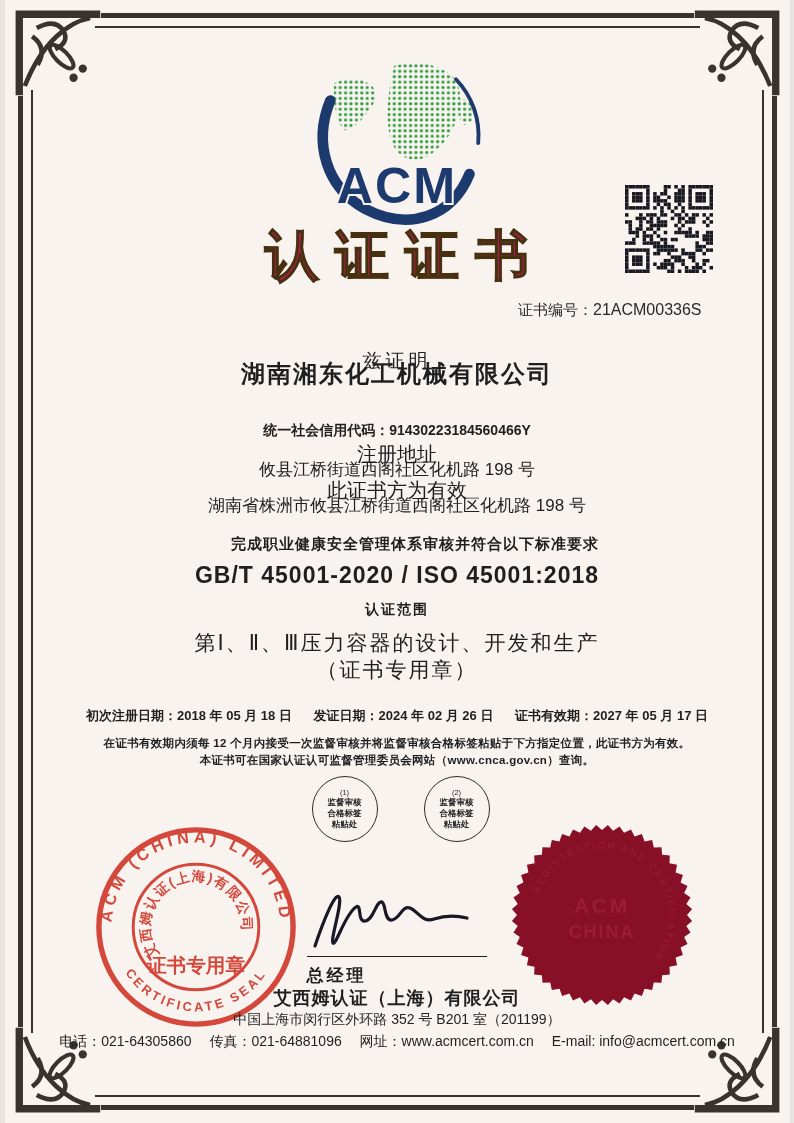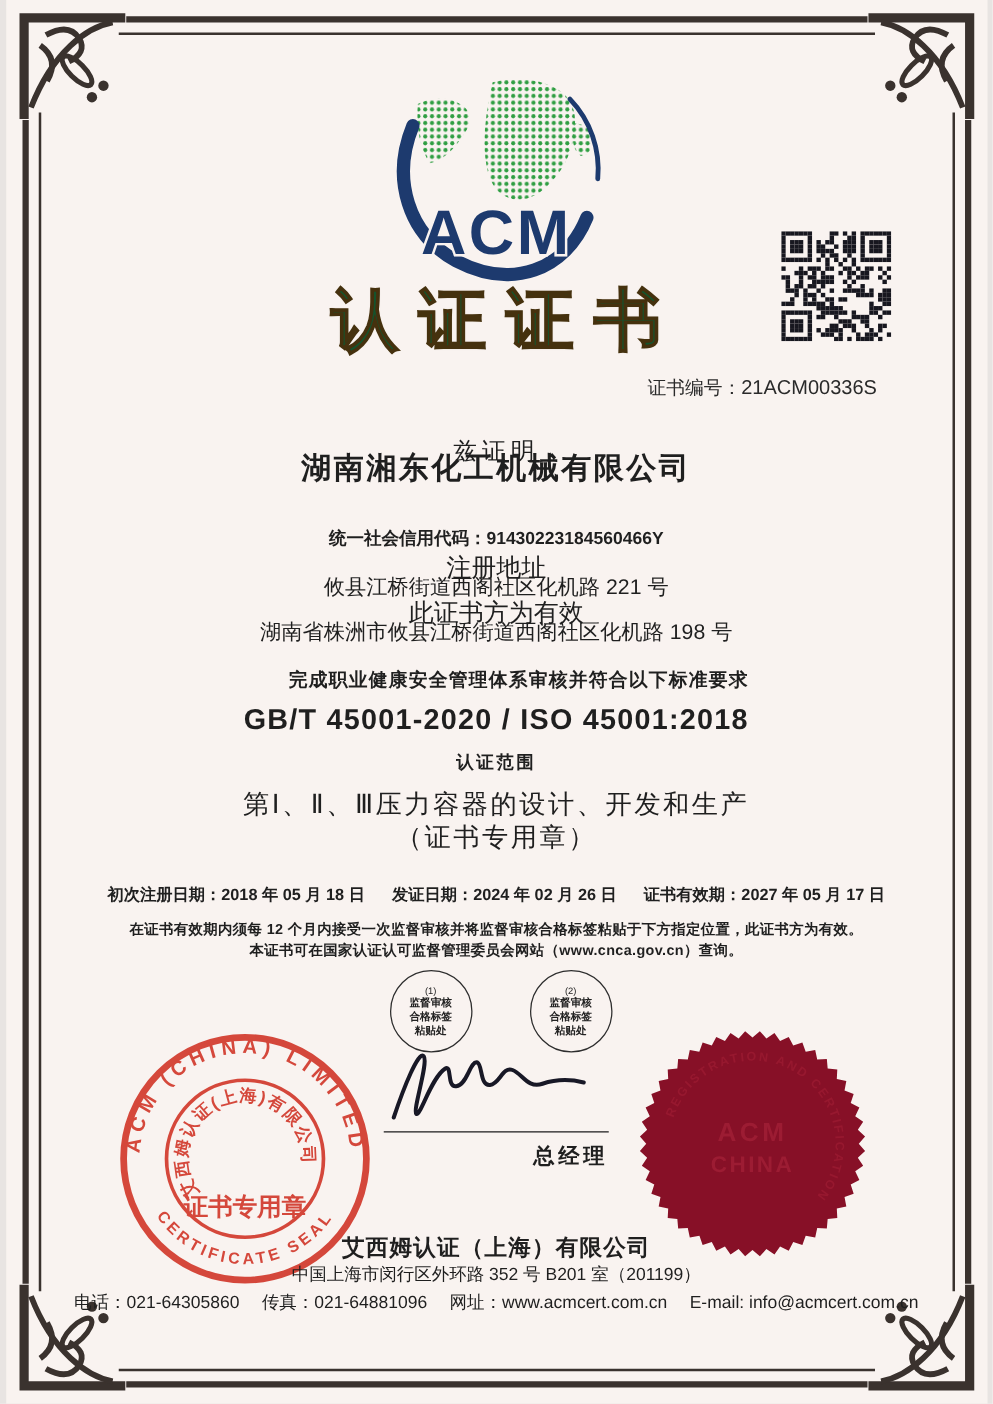--- a/index.html
+++ b/index.html
@@ -7,42 +7,42 @@
   .page{position:relative;width:785px;height:1123px;margin:0 auto;background:#f9f3f0;overflow:hidden;color:#1f1f1f;}
   .abs{position:absolute;left:0;right:0;text-align:center;}
   
   .bline{position:absolute;background:#3a322e;}
   .corner{position:absolute;width:92px;height:92px;}
   .corner.tl{left:6px;top:6px;}
   .corner.tr{right:6px;top:6px;transform:scaleX(-1);}
   .corner.bl{left:6px;bottom:6px;transform:scaleY(-1);}
   .corner.br{right:6px;bottom:6px;transform:scale(-1,-1);}
   
-  .cert-title{top:220px;font-size:54px;font-weight:bold;color:#14532d;letter-spacing:16px;padding-left:16px;
+  .cert-title{top:220px;font-size:54px;font-weight:bold;color:#be185d;letter-spacing:16px;padding-left:16px;
     -webkit-text-stroke:1.3px #45310e;text-shadow:0 0 1px rgba(69,49,14,.55);}
   .cert-no{top:301px;right:88px;left:auto;font-size:15px;color:#2a2a2a;}
   .cert-no b{font-size:16px;font-weight:normal;}
   .stmt{top:348px;font-size:19px;letter-spacing:4px;}
   .company{top:358px;font-size:24px;font-weight:bold;letter-spacing:2px;}
   .credit{top:422px;font-size:14px;font-weight:bold;}
   .addr-label{font-size:20px;font-weight:normal;}
   .addr{font-size:17px;}
   .audit{top:535px;font-size:15px;font-weight:bold;letter-spacing:1px;padding-left:36px;}
   .standard{top:562px;font-size:23px;font-weight:bold;letter-spacing:1px;}
   .scope-label{top:601px;font-size:14px;font-weight:bold;letter-spacing:2px;}
   .scope1{top:629px;font-size:21px;letter-spacing:2px;}
   .scope2{top:656px;font-size:21px;letter-spacing:2px;}
   .dates{top:707px;font-size:13px;font-weight:bold;}
   .dates span{margin:0 9px;}
   .note{font-size:11.5px;font-weight:bold;letter-spacing:.3px;}
   .sticker{position:absolute;width:64px;height:64px;border:1.6px solid #2d2d2d;border-radius:50%;
     display:flex;flex-direction:column;justify-content:center;text-align:center;
     font-size:8.5px;font-weight:bold;line-height:1.3;color:#222;}
   .sticker .num{font-size:7.5px;font-weight:normal;}
-  .sig{position:absolute;left:302px;top:824px;width:180px;text-align:right;}
+  .sig{position:absolute;left:302px;top:876px;width:180px;text-align:left;}
   .sig-line{border-top:1.8px solid #1c1c1c;margin-top:-4px;}
   .sig-title{font-size:17px;font-weight:bold;margin-top:7px;letter-spacing:3px;}
   .footer-co{top:986px;font-size:18px;font-weight:bold;letter-spacing:1px;}
   .footer-ad{top:1011px;font-size:14px;}
   .footer-ct{top:1033px;font-size:14px;}
   .footer-ct span{margin:0 7px;}
   .logo-wrap{top:58px;display:flex;justify-content:center;}
   .qr{position:absolute;left:620px;top:185px;}
   .seal-red{position:absolute;left:88px;top:824px;opacity:.93;}
   .seal-emboss{position:absolute;left:502px;top:820px;}
@@ -434,21 +434,21 @@
     </svg>
 
   <div class="abs cert-title">认证证书</div>
 
   <div class="abs cert-no"><span>证书编号：</span><b>21ACM00336S</b></div>
 
   <div class="abs stmt">兹证明</div>
   <div class="abs company">湖南湘东化工机械有限公司</div>
   <div class="abs credit">统一社会信用代码：91430223184560466Y</div>
   <div class="abs addr-label" style="top:441px;">注册地址</div>
-  <div class="abs addr" style="top:458px;">攸县江桥街道西阁社区化机路 221 号</div>
+  <div class="abs addr" style="top:458px;">攸县江桥街道西阁社区化机路 198 号</div>
   <div class="abs addr-label" style="top:477px;">此证书方为有效</div>
   <div class="abs addr" style="top:494px;">湖南省株洲市攸县江桥街道西阁社区化机路 198 号</div>
 
   <div class="abs audit">完成职业健康安全管理体系审核并符合以下标准要求</div>
   <div class="abs standard">GB/T 45001-2020 / ISO 45001:2018</div>
   <div class="abs scope1">第Ⅰ、Ⅱ、Ⅲ压力容器的设计、开发和生产</div>
   <div class="abs scope-label">认证范围</div>
   <div class="abs scope2">（证书专用章）</div>
 
   <div class="abs dates">

